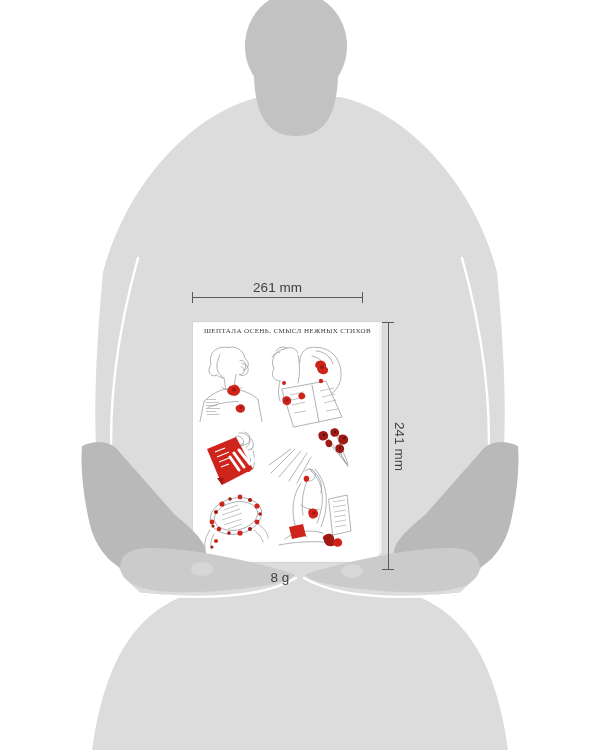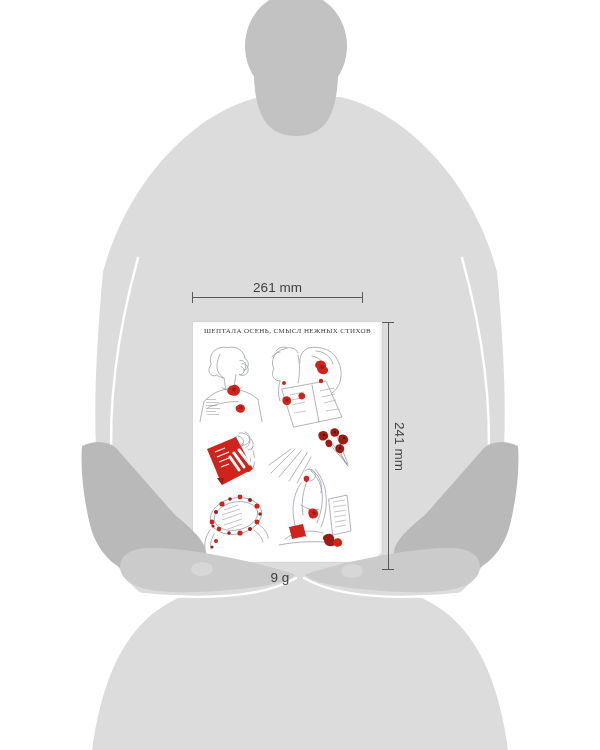--- a/index.html
+++ b/index.html
@@ -188,15 +188,15 @@
     <div class="dlbl center" style="left:192px;top:280px;width:171px">261 mm</div>
   </div>
 
   <div class="dim">
     <div class="dline-v" style="left:388px;top:322px;height:248px"></div>
     <div class="dline-h" style="left:382px;top:322px;width:12px"></div>
     <div class="dline-h" style="left:382px;top:569px;width:12px"></div>
     <div class="dlbl center" style="left:369px;top:439px;width:60px;transform:rotate(90deg)">241 mm</div>
   </div>
 
-  <div class="dlbl center" style="left:230px;top:570px;width:100px;z-index:3">9 g</div>
+  <div class="dlbl center" style="left:230px;top:570px;width:100px;z-index:3">8 g</div>
 
 </div>
 
 </body></html>

